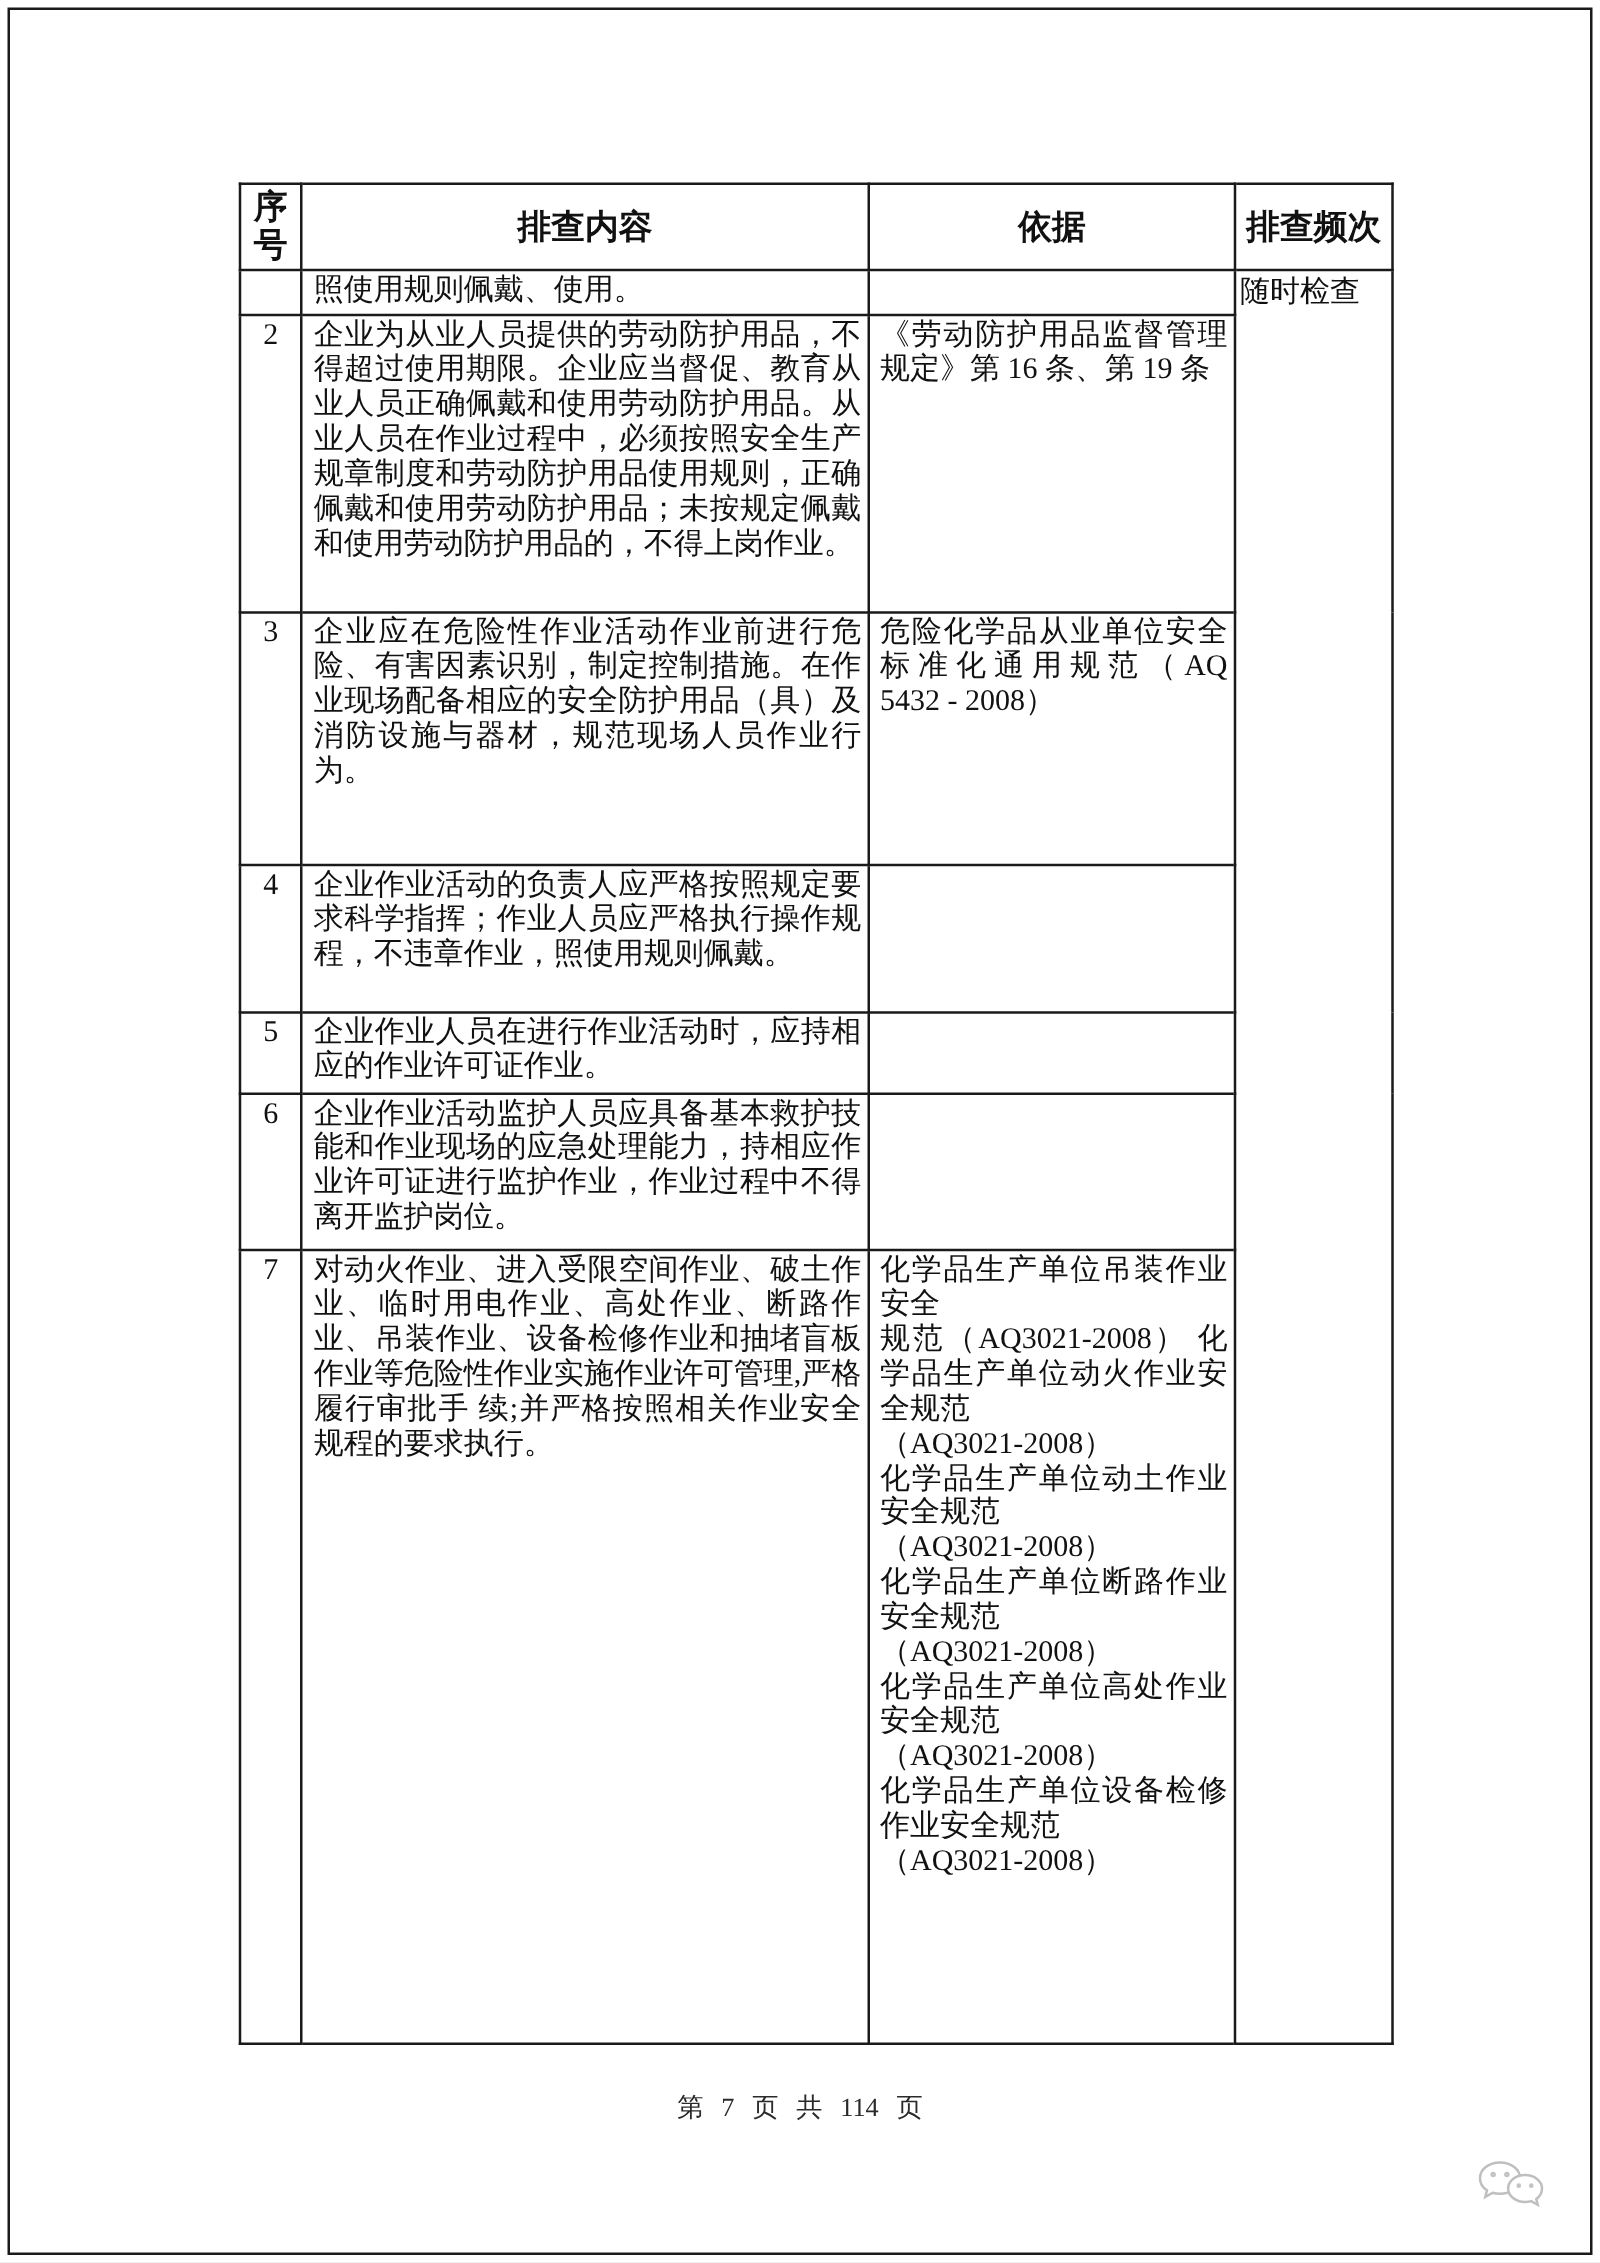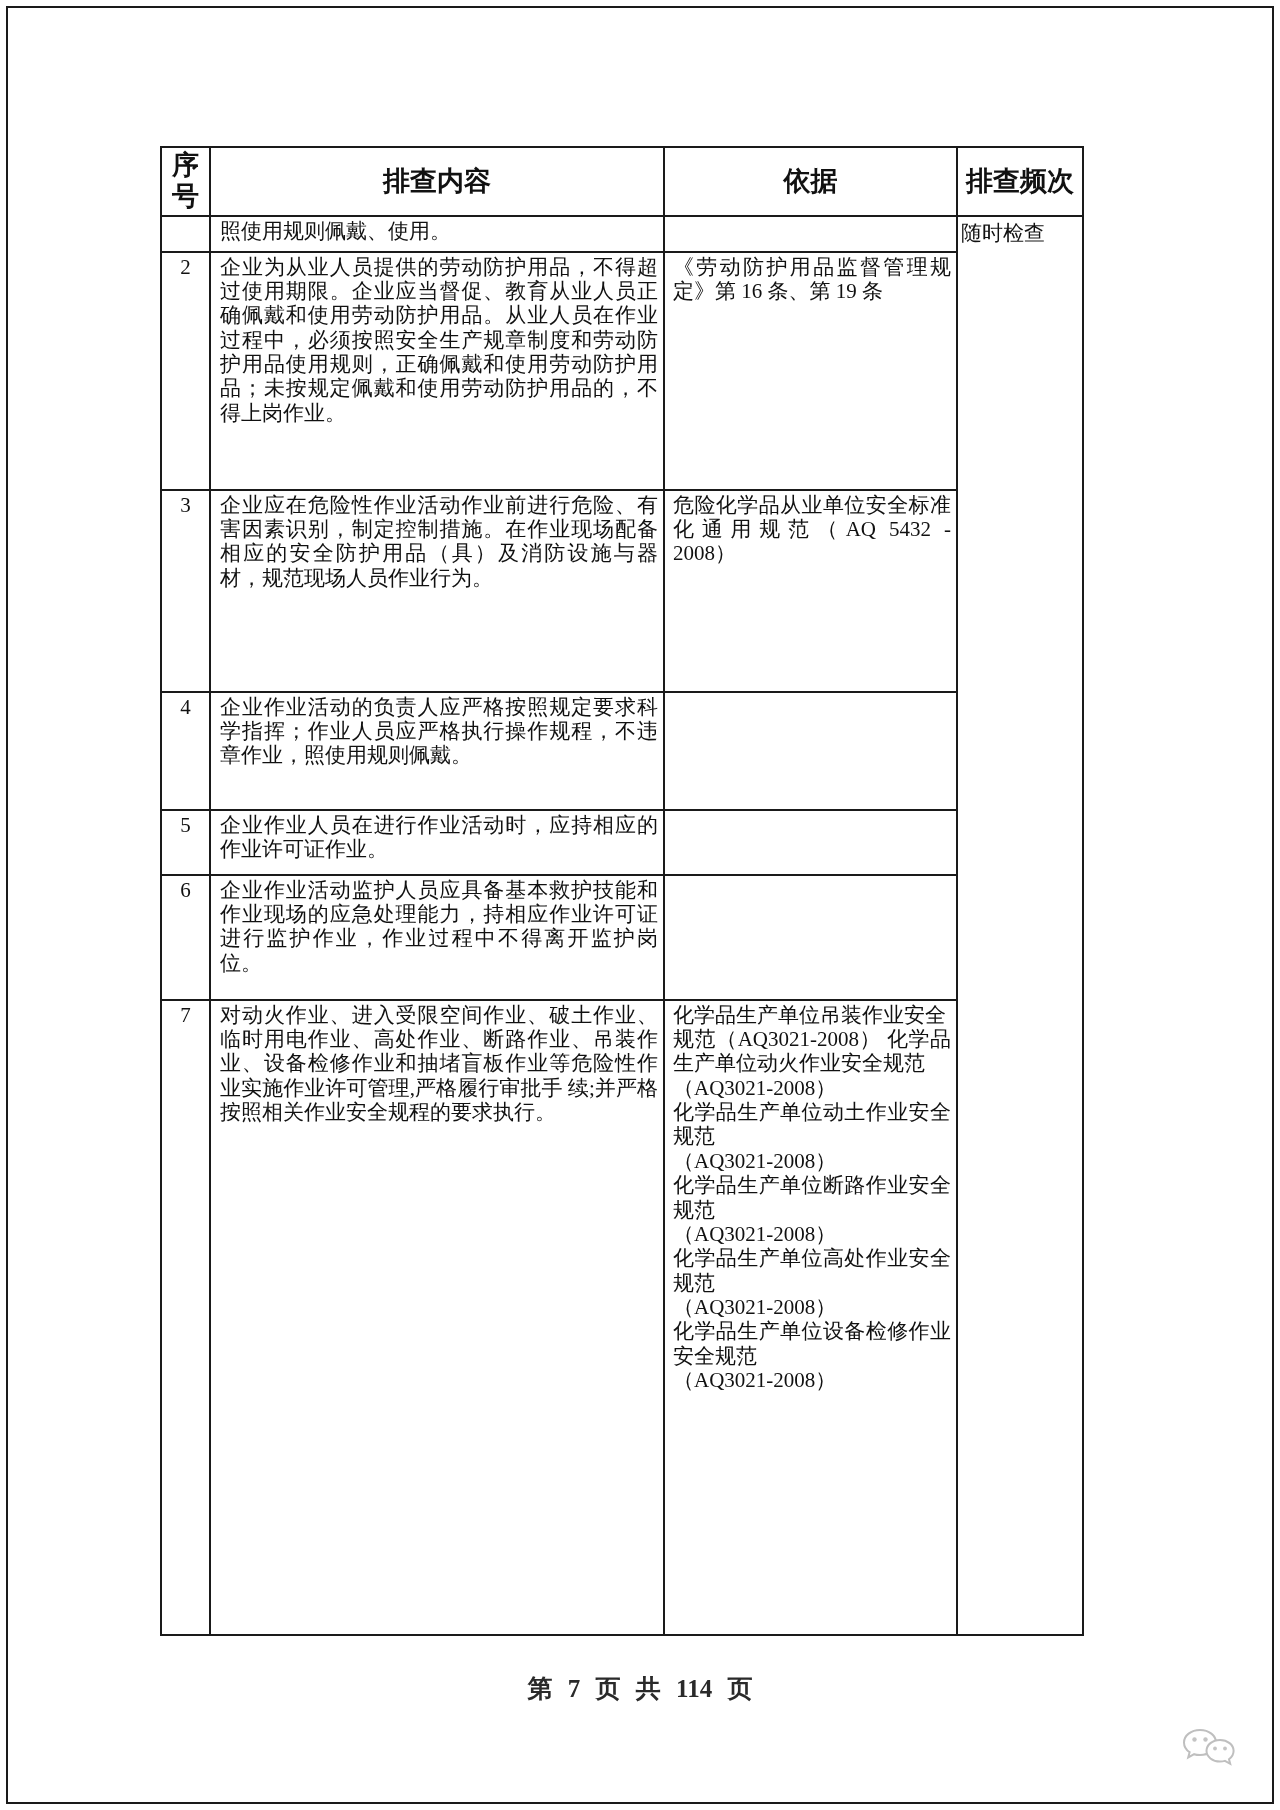--- a/index.html
+++ b/index.html
@@ -14,34 +14,34 @@
     overflow: hidden;
   }
   .page-border {
     position: absolute;
     left: 6px; top: 6px; right: 6px; bottom: 6px;
     border: 2px solid #1a1a1a;
     pointer-events: none;
   }
   table.checklist {
     position: absolute;
-    left: 160px;
+    left: 191px;
     top: 146px;
     width: 922px;
     border-collapse: collapse;
     table-layout: fixed;
   }
   table.checklist col.c-num  { width: 49px; }
   table.checklist col.c-main { width: 454px; }
   table.checklist col.c-basis{ width: 293px; }
   table.checklist col.c-freq { width: 126px; }
   table.checklist th, table.checklist td {
     border: 2px solid #1a1a1a;
     vertical-align: top;
-    font-size: 21px;
+    font-size: 24px;
     line-height: 1.16;
     overflow: hidden;
   }
   table.checklist th {
     font-weight: bold;
     font-size: 27px;
     text-align: center;
     vertical-align: middle;
     padding: 2px 4px;
   }
@@ -73,24 +73,23 @@
     padding: 4px 3px;
     font-size: 27px;
     white-space: pre-line;
   }
   .page-footer {
     position: absolute;
     left: 0;
     top: 1672px;
     width: 100%;
     text-align: center;
-    font-size: 25px;
+    font-size: 21px;
     word-spacing: 9px;
     color: #2a2a2a;
-    font-weight: bold;
   }
   .watermark {
     position: absolute;
     right: 38px;
     top: 1726px;
     display: flex;
     align-items: center;
     gap: 12px;
   }
   .watermark .wm-text {

